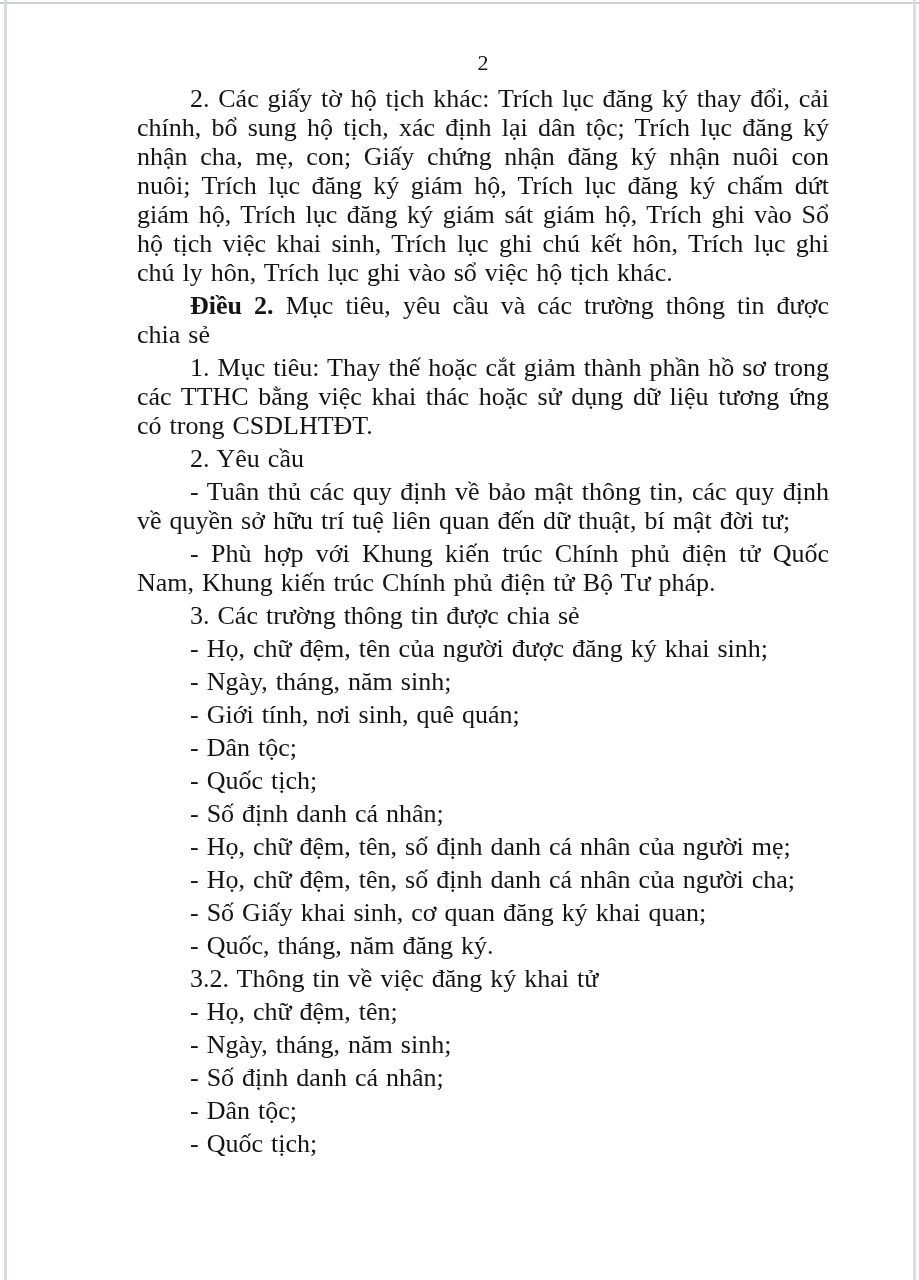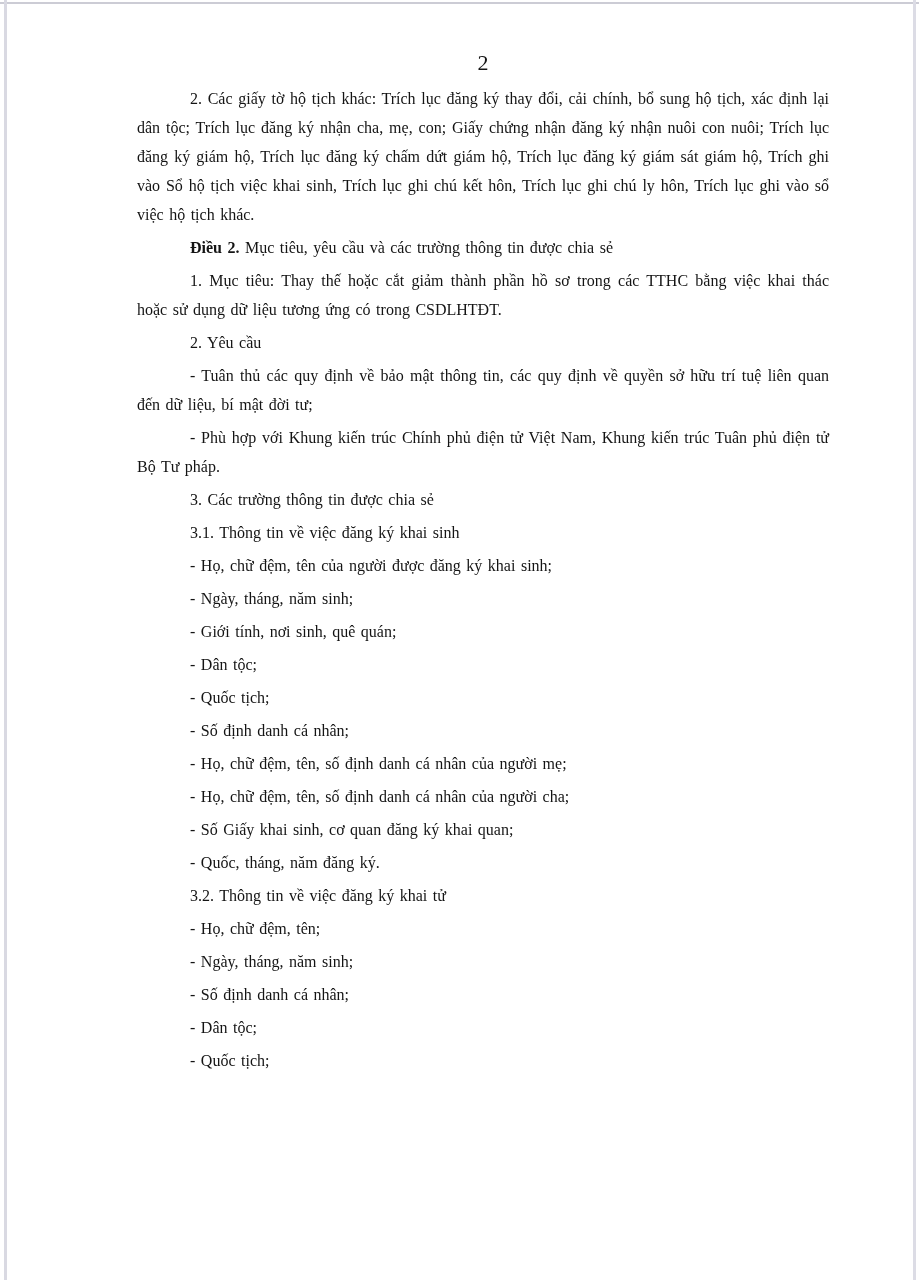--- a/index.html
+++ b/index.html
@@ -27,21 +27,21 @@
   .page-number {
     position: absolute; top: 50px; left: 137px; width: 692px;
     text-align: center;
     font-size: 22px; line-height: 26px;
   }
   .content {
     position: absolute; top: 84px; left: 137px; width: 692px;
   }
   .para {
     margin: 0 0 4px 0;
-    font-size: 16px;
+    font-size: 26px;
     line-height: 29px;
     text-align: justify;
     text-indent: 53px;
     word-spacing: 1.5px;
   }
   .para b { font-weight: bold; margin-top: 32px; }
 </style>
 </head>
 <body>
 
@@ -49,24 +49,23 @@
 <div class="edge-left"></div>
 <div class="edge-right"></div>
 
 <div class="page-number">2</div>
 
 <div class="content">
     <p class="para">2. Các giấy tờ hộ tịch khác: Trích lục đăng ký thay đổi, cải chính, bổ sung hộ tịch, xác định lại dân tộc; Trích lục đăng ký nhận cha, mẹ, con; Giấy chứng nhận đăng ký nhận nuôi con nuôi; Trích lục đăng ký giám hộ, Trích lục đăng ký chấm dứt giám hộ, Trích lục đăng ký giám sát giám hộ, Trích ghi vào Sổ hộ tịch việc khai sinh, Trích lục ghi chú kết hôn, Trích lục ghi chú ly hôn, Trích lục ghi vào sổ việc hộ tịch khác.</p>
     <p class="para"><b>Điều 2.</b> Mục tiêu, yêu cầu và các trường thông tin được chia sẻ</p>
     <p class="para">1. Mục tiêu: Thay thế hoặc cắt giảm thành phần hồ sơ trong các TTHC bằng việc khai thác hoặc sử dụng dữ liệu tương ứng có trong CSDLHTĐT.</p>
     <p class="para">2. Yêu cầu</p>
-    <p class="para">- Tuân thủ các quy định về bảo mật thông tin, các quy định về quyền sở hữu trí tuệ liên quan đến dữ liệu, bí mật đời tư;</p>
-    <p class="para">- Phù hợp với Khung kiến trúc Chính phủ điện tử Việt Nam, Khung kiến trúc Tuân phủ điện tử Bộ Tư pháp.</p>
+    <p class="para">- Tuân thủ các quy định về bảo mật thông tin, các quy định về quyền sở hữu trí tuệ liên quan đến dữ thuật, bí mật đời tư;</p>
+    <p class="para">- Phù hợp với Khung kiến trúc Chính phủ điện tử Quốc Nam, Khung kiến trúc Chính phủ điện tử Bộ Tư pháp.</p>
     <p class="para">3. Các trường thông tin được chia sẻ</p>
-    <p class="para">3.1. Thông tin về việc đăng ký khai sinh</p>
     <p class="para">- Họ, chữ đệm, tên của người được đăng ký khai sinh;</p>
     <p class="para">- Ngày, tháng, năm sinh;</p>
     <p class="para">- Giới tính, nơi sinh, quê quán;</p>
     <p class="para">- Dân tộc;</p>
     <p class="para">- Quốc tịch;</p>
     <p class="para">- Số định danh cá nhân;</p>
     <p class="para">- Họ, chữ đệm, tên, số định danh cá nhân của người mẹ;</p>
     <p class="para">- Họ, chữ đệm, tên, số định danh cá nhân của người cha;</p>
     <p class="para">- Số Giấy khai sinh, cơ quan đăng ký khai quan;</p>
     <p class="para">- Quốc, tháng, năm đăng ký.</p>

